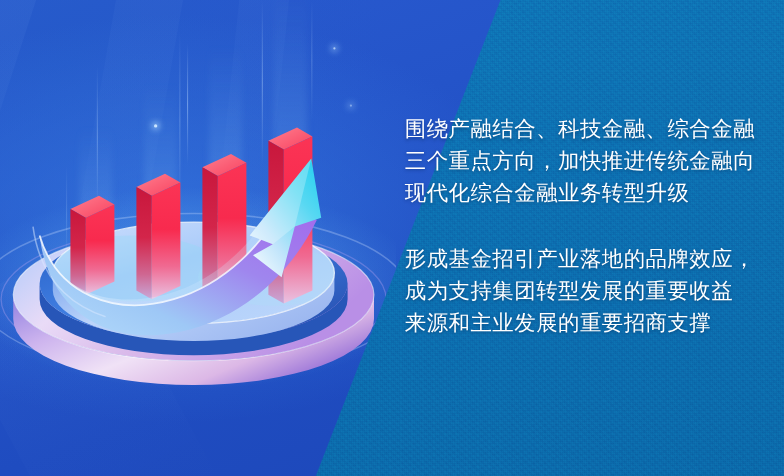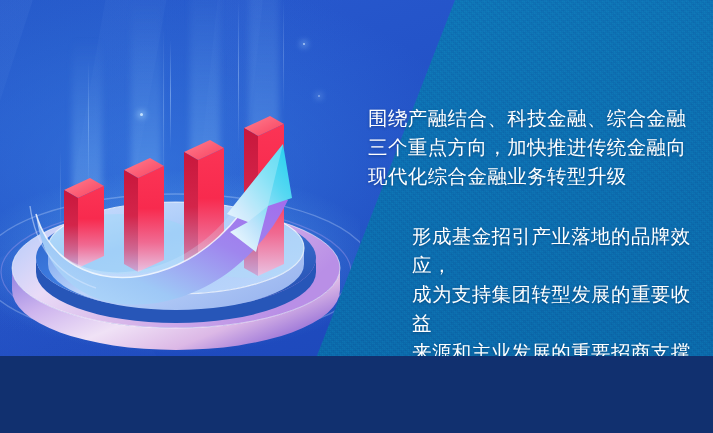--- a/index.html
+++ b/index.html
@@ -4,21 +4,21 @@
 <title>Finance Banner</title>
 <style>
   html, body {
     margin: 0;
     padding: 0;
     background: #11306f;
   }
   #stage {
     position: relative;
     width: 713px;
-    height: 356px;
+    height: 433px;
     overflow: hidden;
     font-family: "Liberation Sans", "DejaVu Sans", sans-serif;
     background: #1f4fc4;
   }
 
   
   .bg-base {
     position: absolute;
     inset: 0;
     background:
@@ -93,21 +93,21 @@
     width: 330px;
     color: #ffffff;
   }
   .para {
     font-size: 19.5px;
     line-height: 29px;
     letter-spacing: .4px;
     text-shadow: 0 1px 3px rgba(0,30,70,.45);
     white-space: pre-line;
   }
-  .para + .para { margin-top: 31px; margin-left: 44px; }
+  .para + .para { margin-top: 31px; }
 </style>
 </head>
 <body>
 
 <div id="stage">
 
   <div class="bg-base"></div>
 
   <div class="sweep" style="left:-40px; top:-60px; width:90px; height:420px; transform:rotate(18deg); opacity:.55;"></div>
   <div class="sweep" style="left:120px; top:-80px; width:60px; height:380px; transform:rotate(10deg); opacity:.45;"></div>

